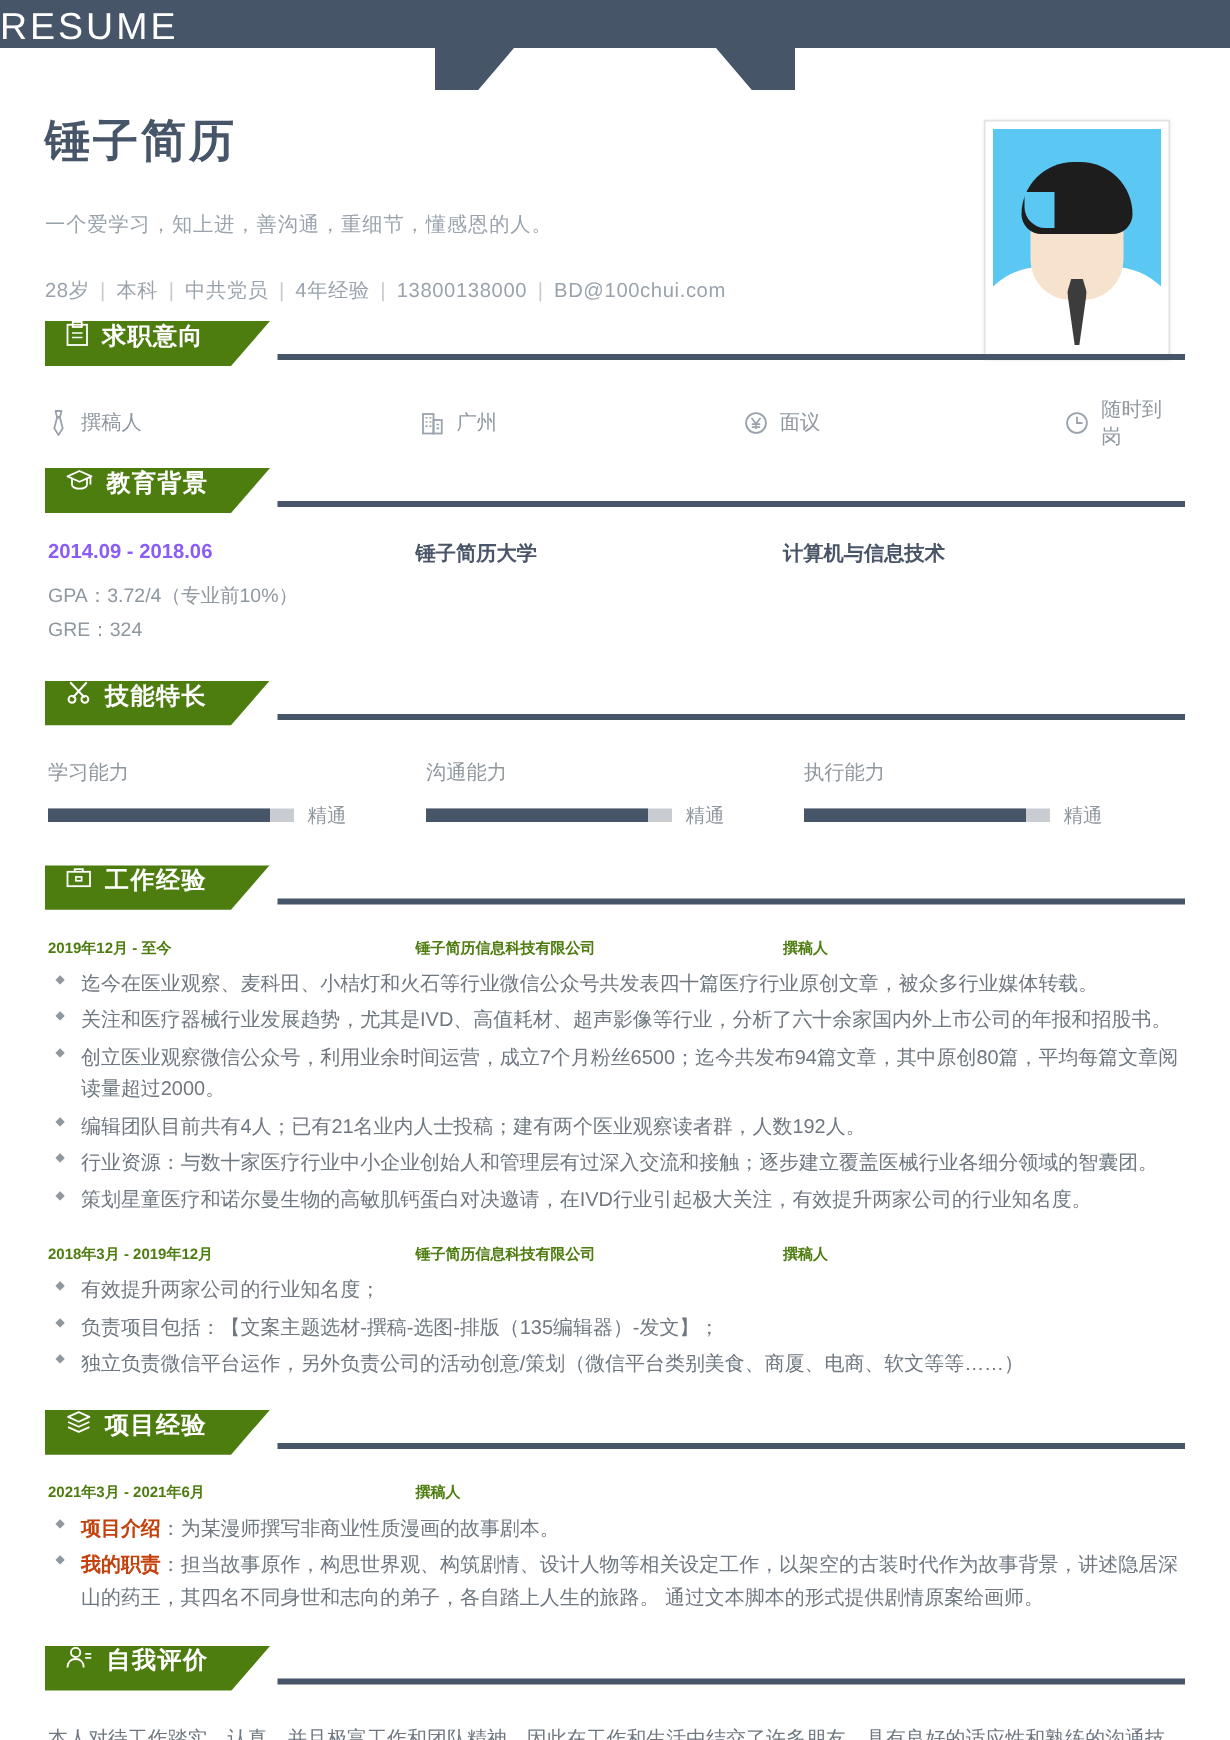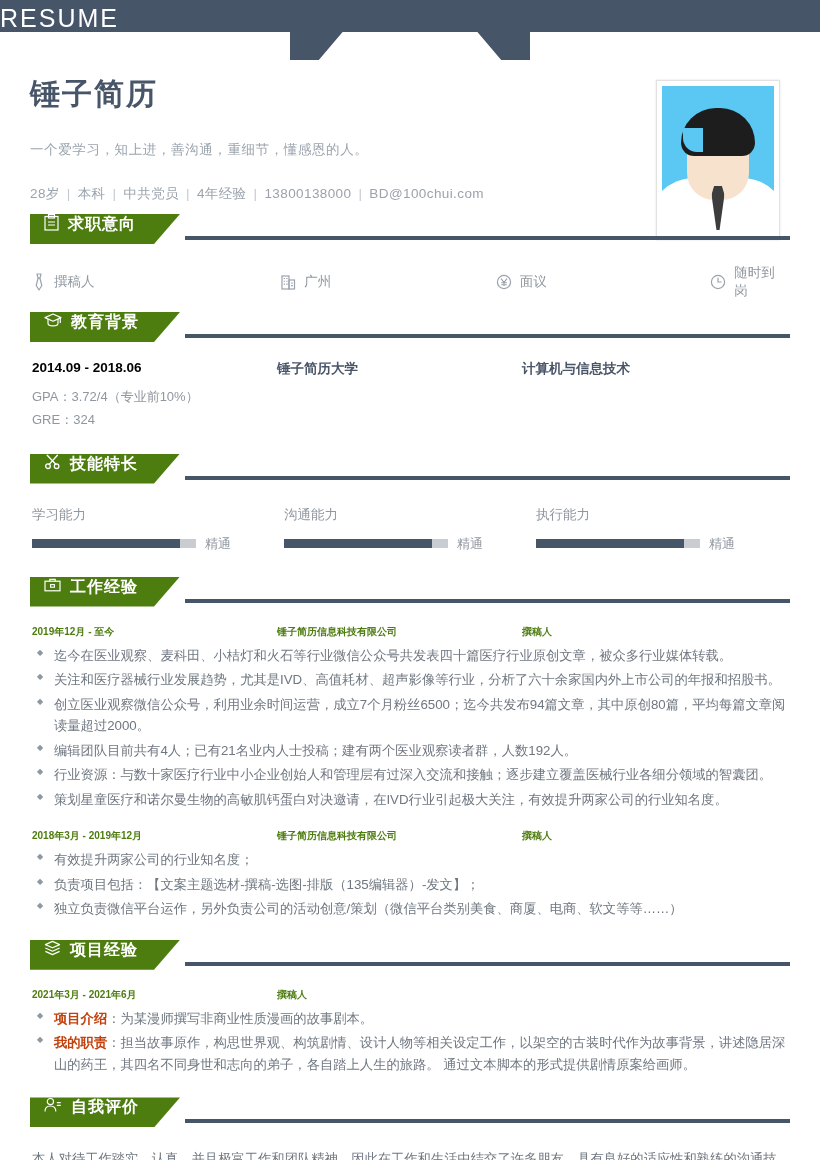--- a/index.html
+++ b/index.html
@@ -78,21 +78,21 @@
   
   .intent-row { display:flex; padding:16px 2px 10px 2px; }
   .intent-item { display:flex; align-items:center; gap:8px; font-size:13.5px; color:#8f979f; }
   .intent-item:nth-child(1){ width:250px; }
   .intent-item:nth-child(2){ width:215px;font-family:Liberation Serif, serif; }
   .intent-item:nth-child(3){ width:215px;text-align:center; }
   .intent-item svg { flex:0 0 auto; display:block; }
 
   
   .edu-row { display:flex; padding:14px 2px 0 2px; font-size:13.5px; }
-  .edu-date { width:245px; font-weight:bold; color:#000000; }
+  .edu-date { width:245px; font-weight:bold; color:#8b5cf6; }
   .edu-school { width:245px; font-weight:bold; color:#4a5568; }
   .edu-major { font-weight:bold; color:#4a5568; }
   .edu-sub { padding:8px 2px 0 2px; font-size:13px; color:#8f979f; line-height:1.75; }
 
   
   .skills-row { display:flex; padding:18px 2px 6px 2px; }
   .skill { width:298px; }
   .skill-name { font-size:13.5px; color:#8f979f; margin-bottom:11px; }
   .skill-bar-line { display:flex; align-items:center; gap:9px; }
   .skill-track { position:relative; width:164px; height:9px; background:#c9ccd1; }

